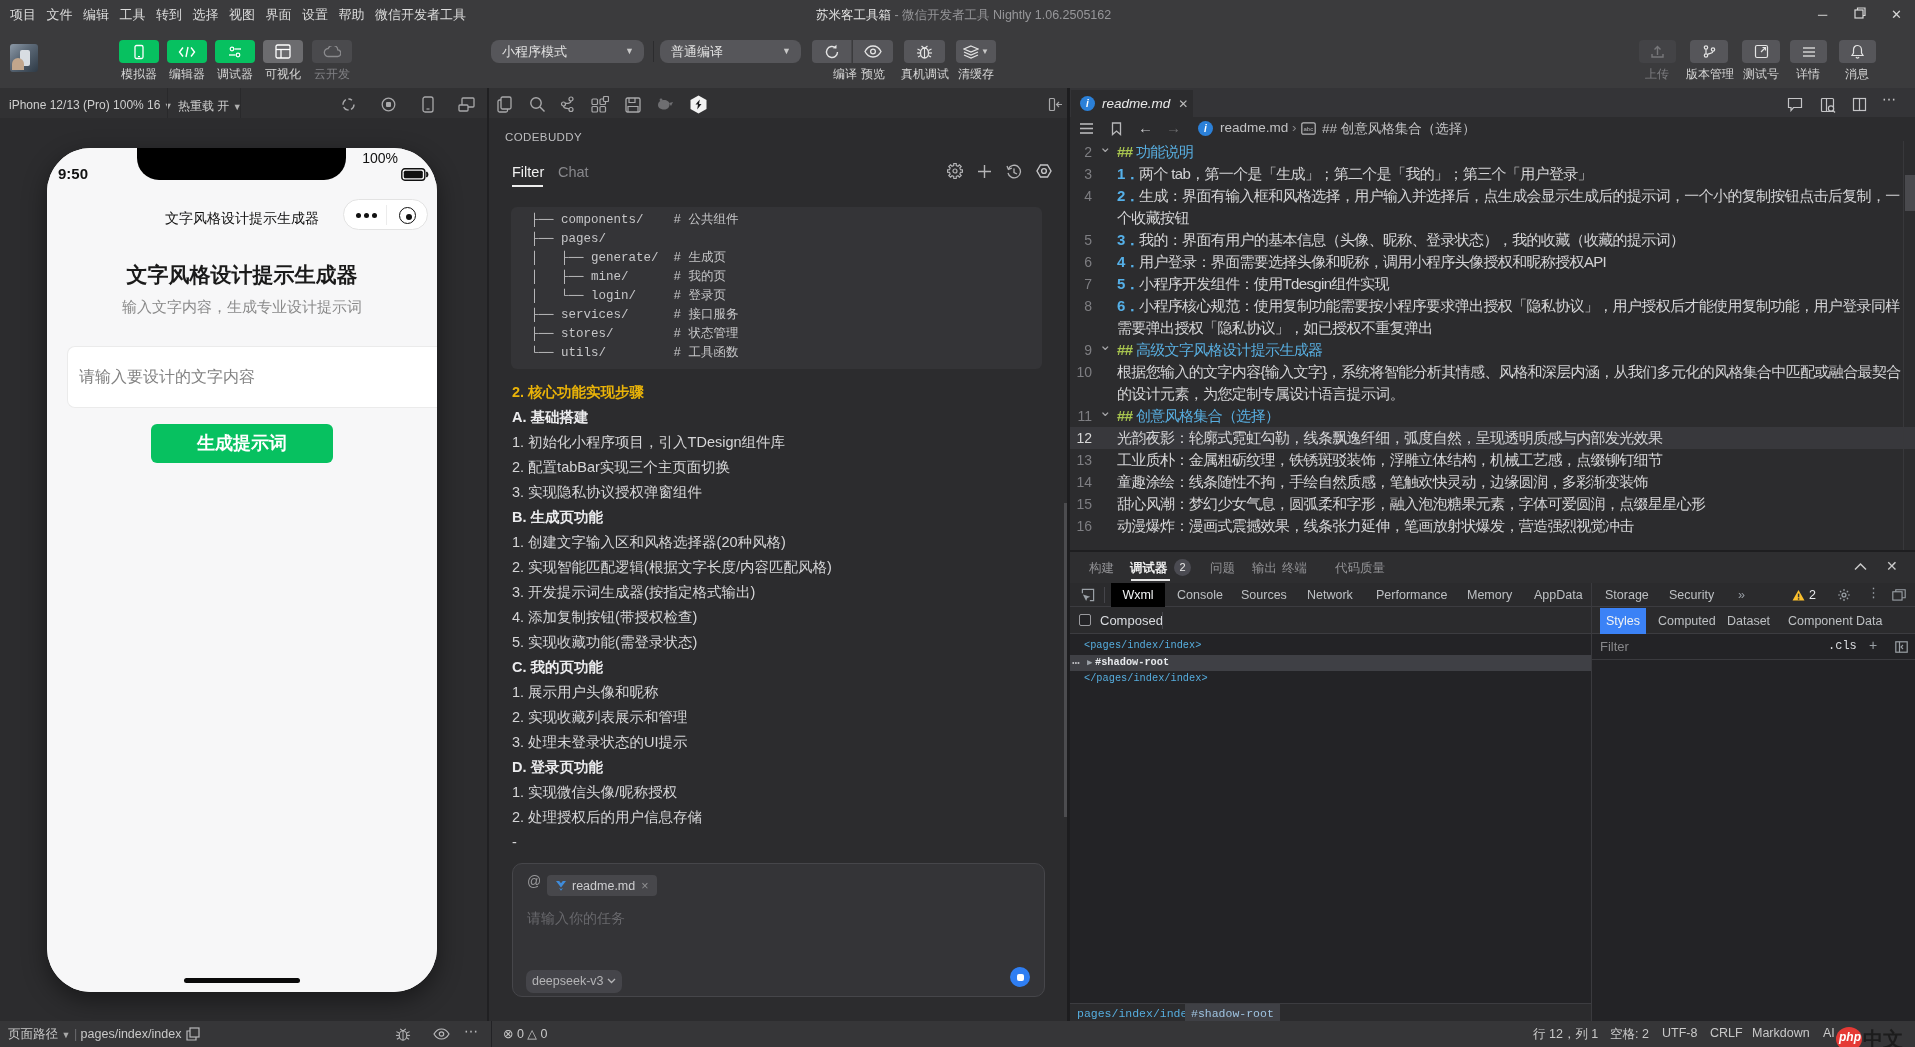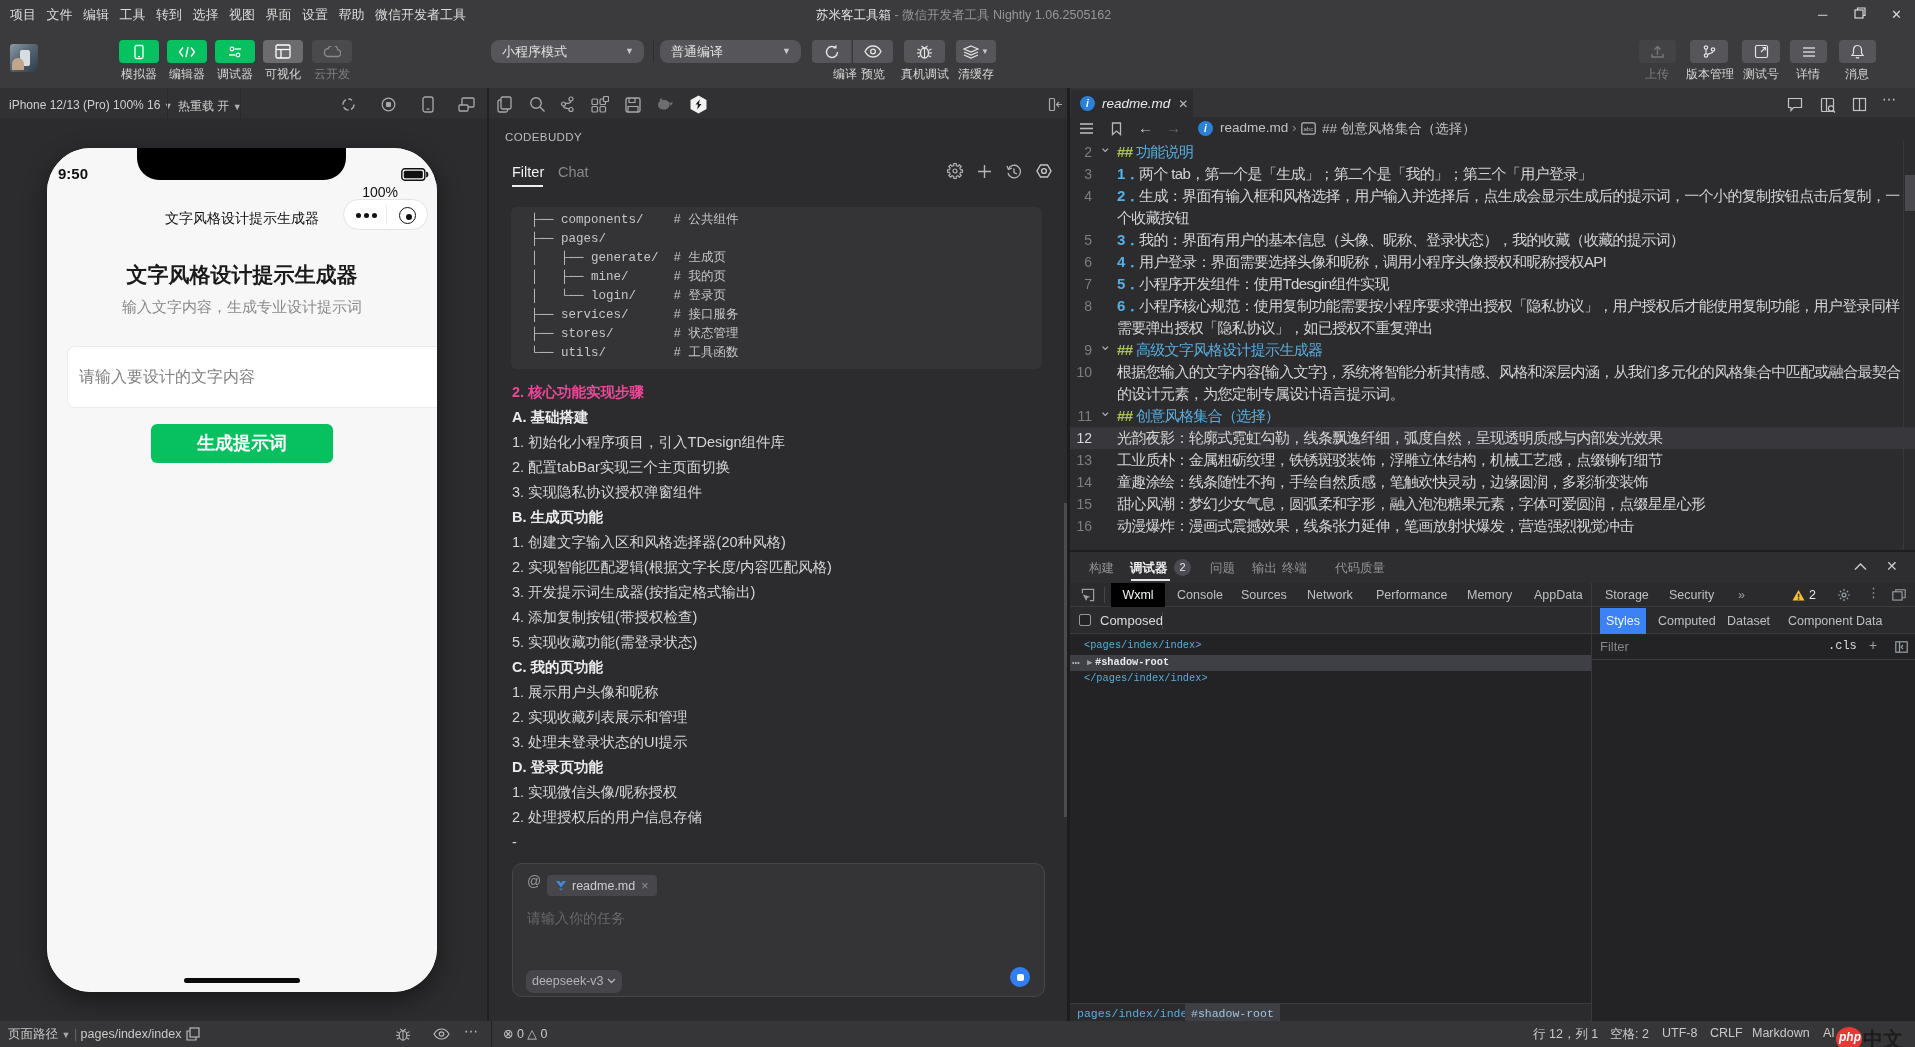--- a/index.html
+++ b/index.html
@@ -256,21 +256,21 @@
       </svg>
     <svg class="abs" style="left:1048px;top:9px;" width="15" height="15" viewBox="0 0 15 15">
         <rect x="1.5" y="1.5" width="5" height="12" rx="1" fill="none" stroke="#a8a8aa" stroke-width="1.2"></rect>
         <path d="M14 7.5 L9 7.5 M11 5 L8.5 7.5 L11 10" fill="none" stroke="#a8a8aa" stroke-width="1.2"></path>
       </svg>
   </div>
   <div id="simpanel">
     <div id="phone">
       <div id="screen">
         <div class="abs" style="left:11px;top:17px;font-size:15px;font-weight:600;color:#111;">9:50</div>
-        <div class="abs" style="right:39px;top:36px;font-size:14px;color:#111;">100%</div>
+        <div class="abs" style="right:39px;top:2px;font-size:14px;color:#111;">100%</div>
         <svg class="abs" style="right:8px;top:20px;" width="28" height="13" viewBox="0 0 28 13">
             <rect x="0.8" y="0.8" width="23" height="11.4" rx="3" fill="none" stroke="#111" stroke-width="1.4"></rect>
             <rect x="2.8" y="2.8" width="19" height="7.4" rx="1.5" fill="#111"></rect>
             <path d="M25.4 4 a3.6 3.6 0 0 1 0 5" fill="#111" stroke="#111" stroke-width="1.6"></path>
           </svg>
         <div class="abs" style="left:0;top:50px;width:390px;height:40px;text-align:center;font-size:14px;line-height:40px;color:#111;">文字风格设计提示生成器</div>
         <div class="abs" style="left:296px;top:51px;width:85px;height:31px;background:#fff;border:1px solid #e3e3e3;border-radius:16px;">
           <div class="abs" style="left:12px;top:13px;width:5px;height:5px;border-radius:50%;background:#111;"></div>
           <div class="abs" style="left:20px;top:13px;width:5px;height:5px;border-radius:50%;background:#111;"></div>
           <div class="abs" style="left:28px;top:13px;width:5px;height:5px;border-radius:50%;background:#111;"></div>
@@ -312,21 +312,21 @@
       </svg>
     <div class="abs" style="left:23px;top:89px;width:531px;height:162px;background:#343437;border-radius:6px;font-family:'Liberation Mono',monospace;font-size:12.5px;color:#c6c6c8;line-height:19px;padding:4px 0 0 20px;white-space:pre;">├── components/    # 公共组件
 ├── pages/
 │   ├── generate/  # 生成页
 │   ├── mine/      # 我的页
 │   └── login/     # 登录页
 ├── services/      # 接口服务
 ├── stores/        # 状态管理
 └── utils/         # 工具函数</div>
     <div class="abs" style="left:24px;top:262px;width:530px;font-size:14.5px;color:#d6d6d8;line-height:25px;">
-      <div style="font-weight:700;color:#ec4899;">2. 核心功能实现步骤</div>
+      <div style="font-weight:700;color:#eab308;">2. 核心功能实现步骤</div>
       <div style="font-weight:700;color:#ececee;">A. 基础搭建</div>
       <div>1. 初始化小程序项目，引入TDesign组件库</div>
       <div>2. 配置tabBar实现三个主页面切换</div>
       <div>3. 实现隐私协议授权弹窗组件</div>
       <div style="font-weight:700;color:#ececee;">B. 生成页功能</div>
       <div>1. 创建文字输入区和风格选择器(20种风格)</div>
       <div>2. 实现智能匹配逻辑(根据文字长度/内容匹配风格)</div>
       <div>3. 开发提示词生成器(按指定格式输出)</div>
       <div>4. 添加复制按钮(带授权检查)</div>
       <div>5. 实现收藏功能(需登录状态)</div>

